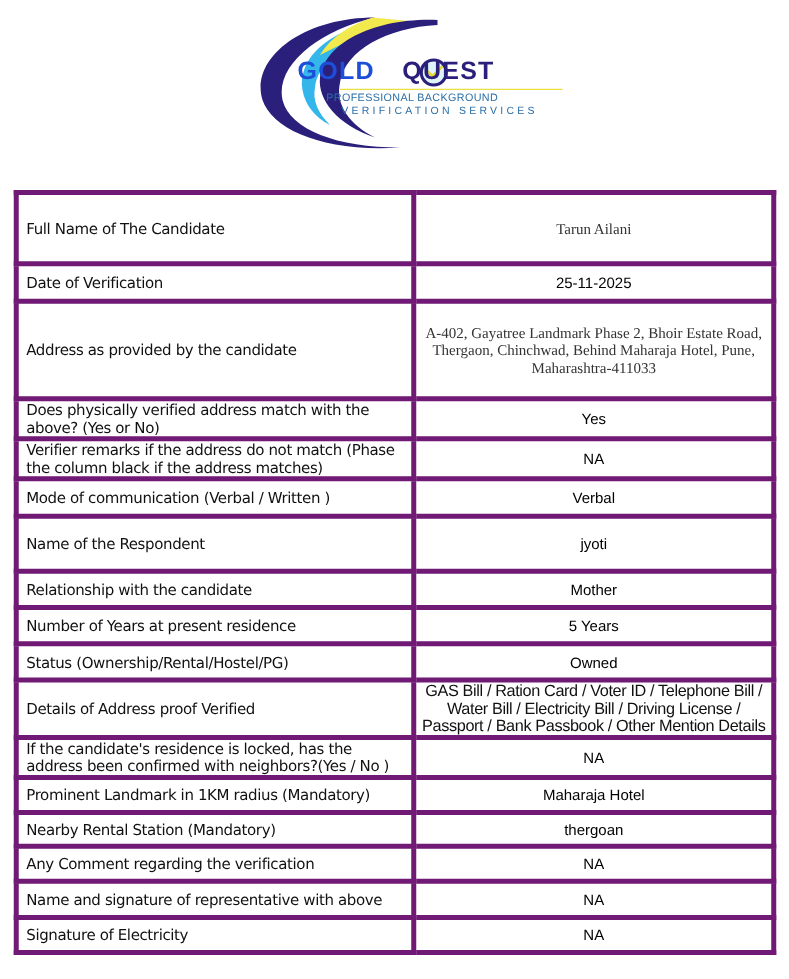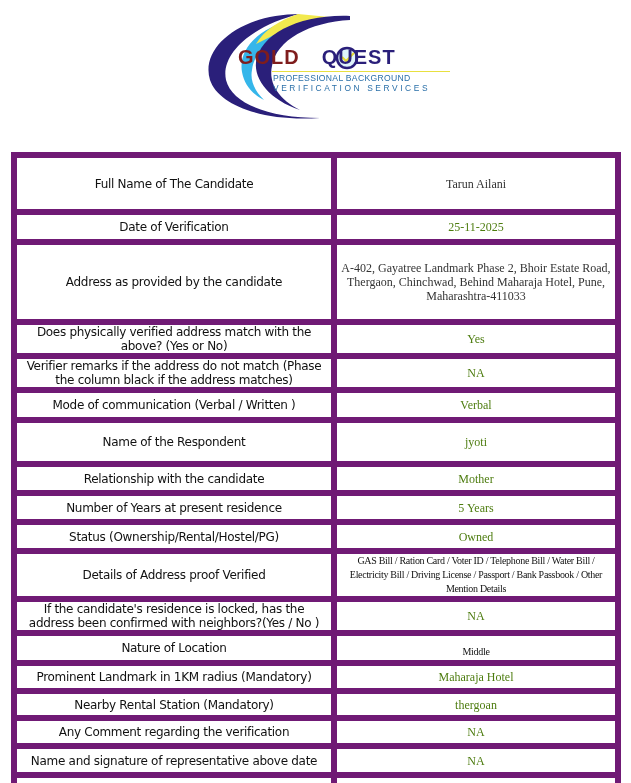--- a/index.html
+++ b/index.html
@@ -1,31 +1,31 @@
 <!DOCTYPE html>
 <html><head>
 <meta charset="utf-8">
 <style>
   html, body { margin: 0; padding: 0; background: #ffffff; }
   body { width: 631px; height: 783px; position: relative; overflow: hidden; font-family: "Liberation Sans", sans-serif; color: #111; }
 
   .logo { position: absolute; left: 180px; top: 0; width: 280px; height: 130px; }
   .logo svg { position: absolute; left: 0; top: 0; }
   .brand { position: absolute; left: 58px; top: 46px; font-family: "Liberation Sans", sans-serif; font-weight: bold; font-size: 20px; letter-spacing: 1px; color: #2a1f7a; white-space: nowrap; }
-  .brand .gold { color: #7f1d1d; }
-  .tag1 { position: absolute; left: 93px; top: 73px; font-size: 8.6px; color: #2a6fa8; letter-spacing: 0.3px; white-space: nowrap; }
+  .brand .gold { color: #1d4ed8; }
+  .tag1 { position: absolute; left: 81px; top: 73px; font-size: 8.6px; color: #2a6fa8; letter-spacing: 0.3px; white-space: nowrap; }
   .tag2 { position: absolute; left: 93px; top: 83px; font-size: 8.4px; color: #2a6fa8; letter-spacing: 2.6px; white-space: nowrap; }
   .underline { position: absolute; left: 92px; top: 71px; width: 178px; height: 1px; background: #e8e040; }
 
   table.form { position: absolute; left: 11px; top: 152px; width: 610px; border-collapse: collapse; border: 2px solid #000; }
-  table.form td { border: 6px solid #701a75; padding: 0 6px; font-size: 12px; line-height: 14px; vertical-align: middle; text-align: center; }
+  table.form td { border: 4px solid #701a75; padding: 0 6px; font-size: 12px; line-height: 14px; vertical-align: middle; }
   td.lab { width: 302px; font-family: "DejaVu Sans", sans-serif; font-size: 11.2px; letter-spacing: -0.3px; color: #111; }
-  td.val { text-align: center; font-family: Liberation Serif, serif; font-size: 11.5px; color: #4d7c0f; }
+  td.val { text-align: center; font-family: Liberation Sans, sans-serif; font-size: 11.5px; color: #000000; }
   td.val.sans { font-family: Liberation Serif, serif; font-size: 12px; color: #333; }
-  td.val.dv { font-family: Liberation Serif, serif; font-size: 10px; letter-spacing: -0.3px; color: #111; }
+  td.val.dv { font-family: Liberation Sans, sans-serif; font-size: 13px; letter-spacing: -0.3px; color: #111; }
   td.top { vertical-align: top; padding-top: 3px; }
 </style>
 </head>
 <body>
 
 <div class="logo">
   <svg width="280" height="130" viewBox="0 0 280 130">
 
     <path d="M120 14 C60 14 20 48 30 80 C38 104 80 122 140 118 C90 118 52 104 46 80 C40 52 76 24 120 14 Z" fill="#2a1f7a"></path>
 
@@ -89,38 +89,34 @@
     <td class="val">Owned</td>
   </tr>
   <tr style="height:45px">
     <td class="lab"><span>Details of Address proof Verified</span></td>
     <td class="val dv" style="padding:0 2px">GAS Bill / Ration Card / Voter ID / Telephone Bill / Water Bill / Electricity Bill / Driving License / Passport / Bank Passbook / Other Mention Details</td>
   </tr>
   <tr style="height:28px">
     <td class="lab"><span>If the candidate's residence is locked, has the address been confirmed with neighbors?</span><span class="note">(Yes / No )</span></td>
     <td class="val">NA</td>
   </tr>
-  <tr style="height:30px">
-    <td class="lab"><span>Nature of Location</span></td>
-    <td class="val dv" style="padding-top:8px">Middle</td>
-  </tr>
   <tr style="height:28px">
     <td class="lab"><span>Prominent Landmark in 1KM radius</span> <span class="note">(Mandatory)</span></td>
     <td class="val">Maharaja Hotel</td>
   </tr>
   <tr style="height:27px">
     <td class="lab"><span>Nearby Rental Station</span> <span class="note">(Mandatory)</span></td>
     <td class="val">thergoan</td>
   </tr>
   <tr style="height:28px">
     <td class="lab"><span>Any Comment regarding the verification</span></td>
     <td class="val">NA</td>
   </tr>
   <tr style="height:29px">
-    <td class="lab"><span>Name and signature of representative above date</span></td>
+    <td class="lab"><span>Name and signature of representative with above</span></td>
     <td class="val">NA</td>
   </tr>
   <tr style="height:28px">
     <td class="lab"><span>Signature of Electricity</span></td>
     <td class="val">NA</td>
   </tr>
 </tbody>
   </table>
 
 </body></html>

